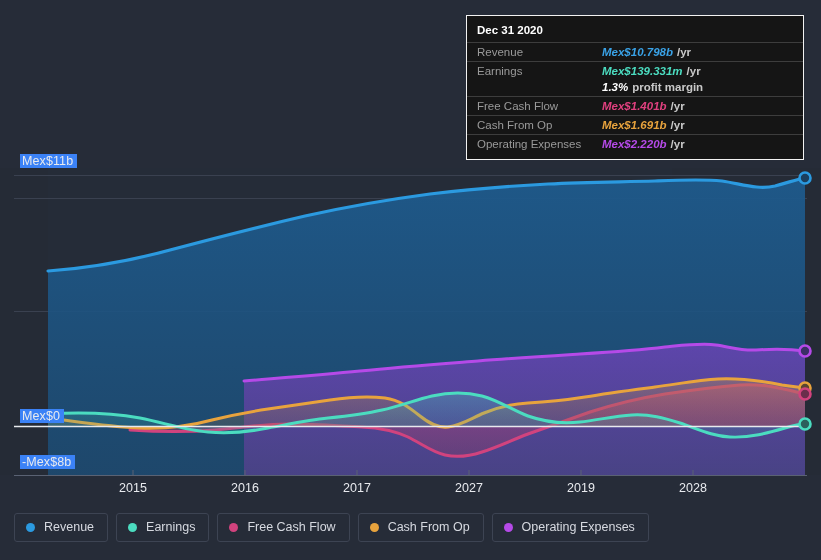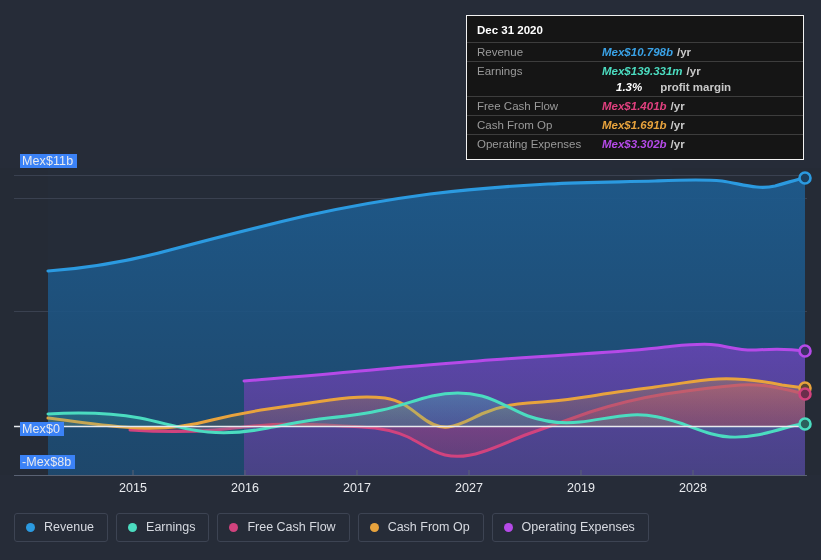--- a/index.html
+++ b/index.html
@@ -36,21 +36,21 @@
     position: absolute;
     font-size: 12.5px;
     color: #e8eaee;
     letter-spacing: .1px;
     white-space: nowrap;
     background: #3b82f6;
     padding: 0 4px 0 2px;
     line-height: 14px;
   }
   #ylab-top   { left: 20px;  top: 154px; }
-  #ylab-zero  { left: 20px;  top: 422px; text-align: right; }
+  #ylab-zero  { left: 20px;  top: 409px; text-align: right; }
   #ylab-bot   { left: 20px;  top: 455px; }
 
   .xtick-label {
     position: absolute;
     top: 481px;
     font-size: 12.5px;
     color: #e8eaee;
     transform: translateX(-50%);
     white-space: nowrap;
     text-align: center;
@@ -75,21 +75,21 @@
   }
   .tt-row {
     display: flex;
     align-items: baseline;
     padding: 3px 10px 3px 10px;
     border-top: 1px solid #3d3d3d;
     font-size: 11.5px;
     min-height: 15px;
     box-sizing: border-box;
   }
-  .tt-row.no-rule { border-top: none; padding-top: 1px; gap: 14px; }
+  .tt-row.no-rule { border-top: none; padding-top: 1px; }
   .tt-label {
     color: #9a9a9a;
     width: 125px;
     flex: 0 0 125px;
   }
   .tt-value { font-weight: bold; font-style: italic; }
   .tt-unit  { color: #c9c9c9; font-weight: bold; margin-left: 4px; }
   .tt-sub   { color: #c9c9c9; font-weight: bold; margin-left: 4px; }
 
   
@@ -350,21 +350,21 @@
     </div>
 
     <div class="tt-row">
       <span class="tt-label">Cash From Op</span>
       <span class="tt-value" style="color:#e8a33d">Mex$1.691b</span>
       <span class="tt-unit">/yr</span>
     </div>
 
     <div class="tt-row">
       <span class="tt-label">Operating Expenses</span>
-      <span class="tt-value" style="color:#b54ae8">Mex$3.302b</span>
+      <span class="tt-value" style="color:#b54ae8">Mex$2.220b</span>
       <span class="tt-unit">/yr</span>
     </div>
   </div>
 
   <div id="legend">
     <div class="legend-item">
       <span class="legend-dot" style="background:#2b9ae0"></span>
       <span class="legend-label">Revenue</span>
     </div>
     <div class="legend-item">

